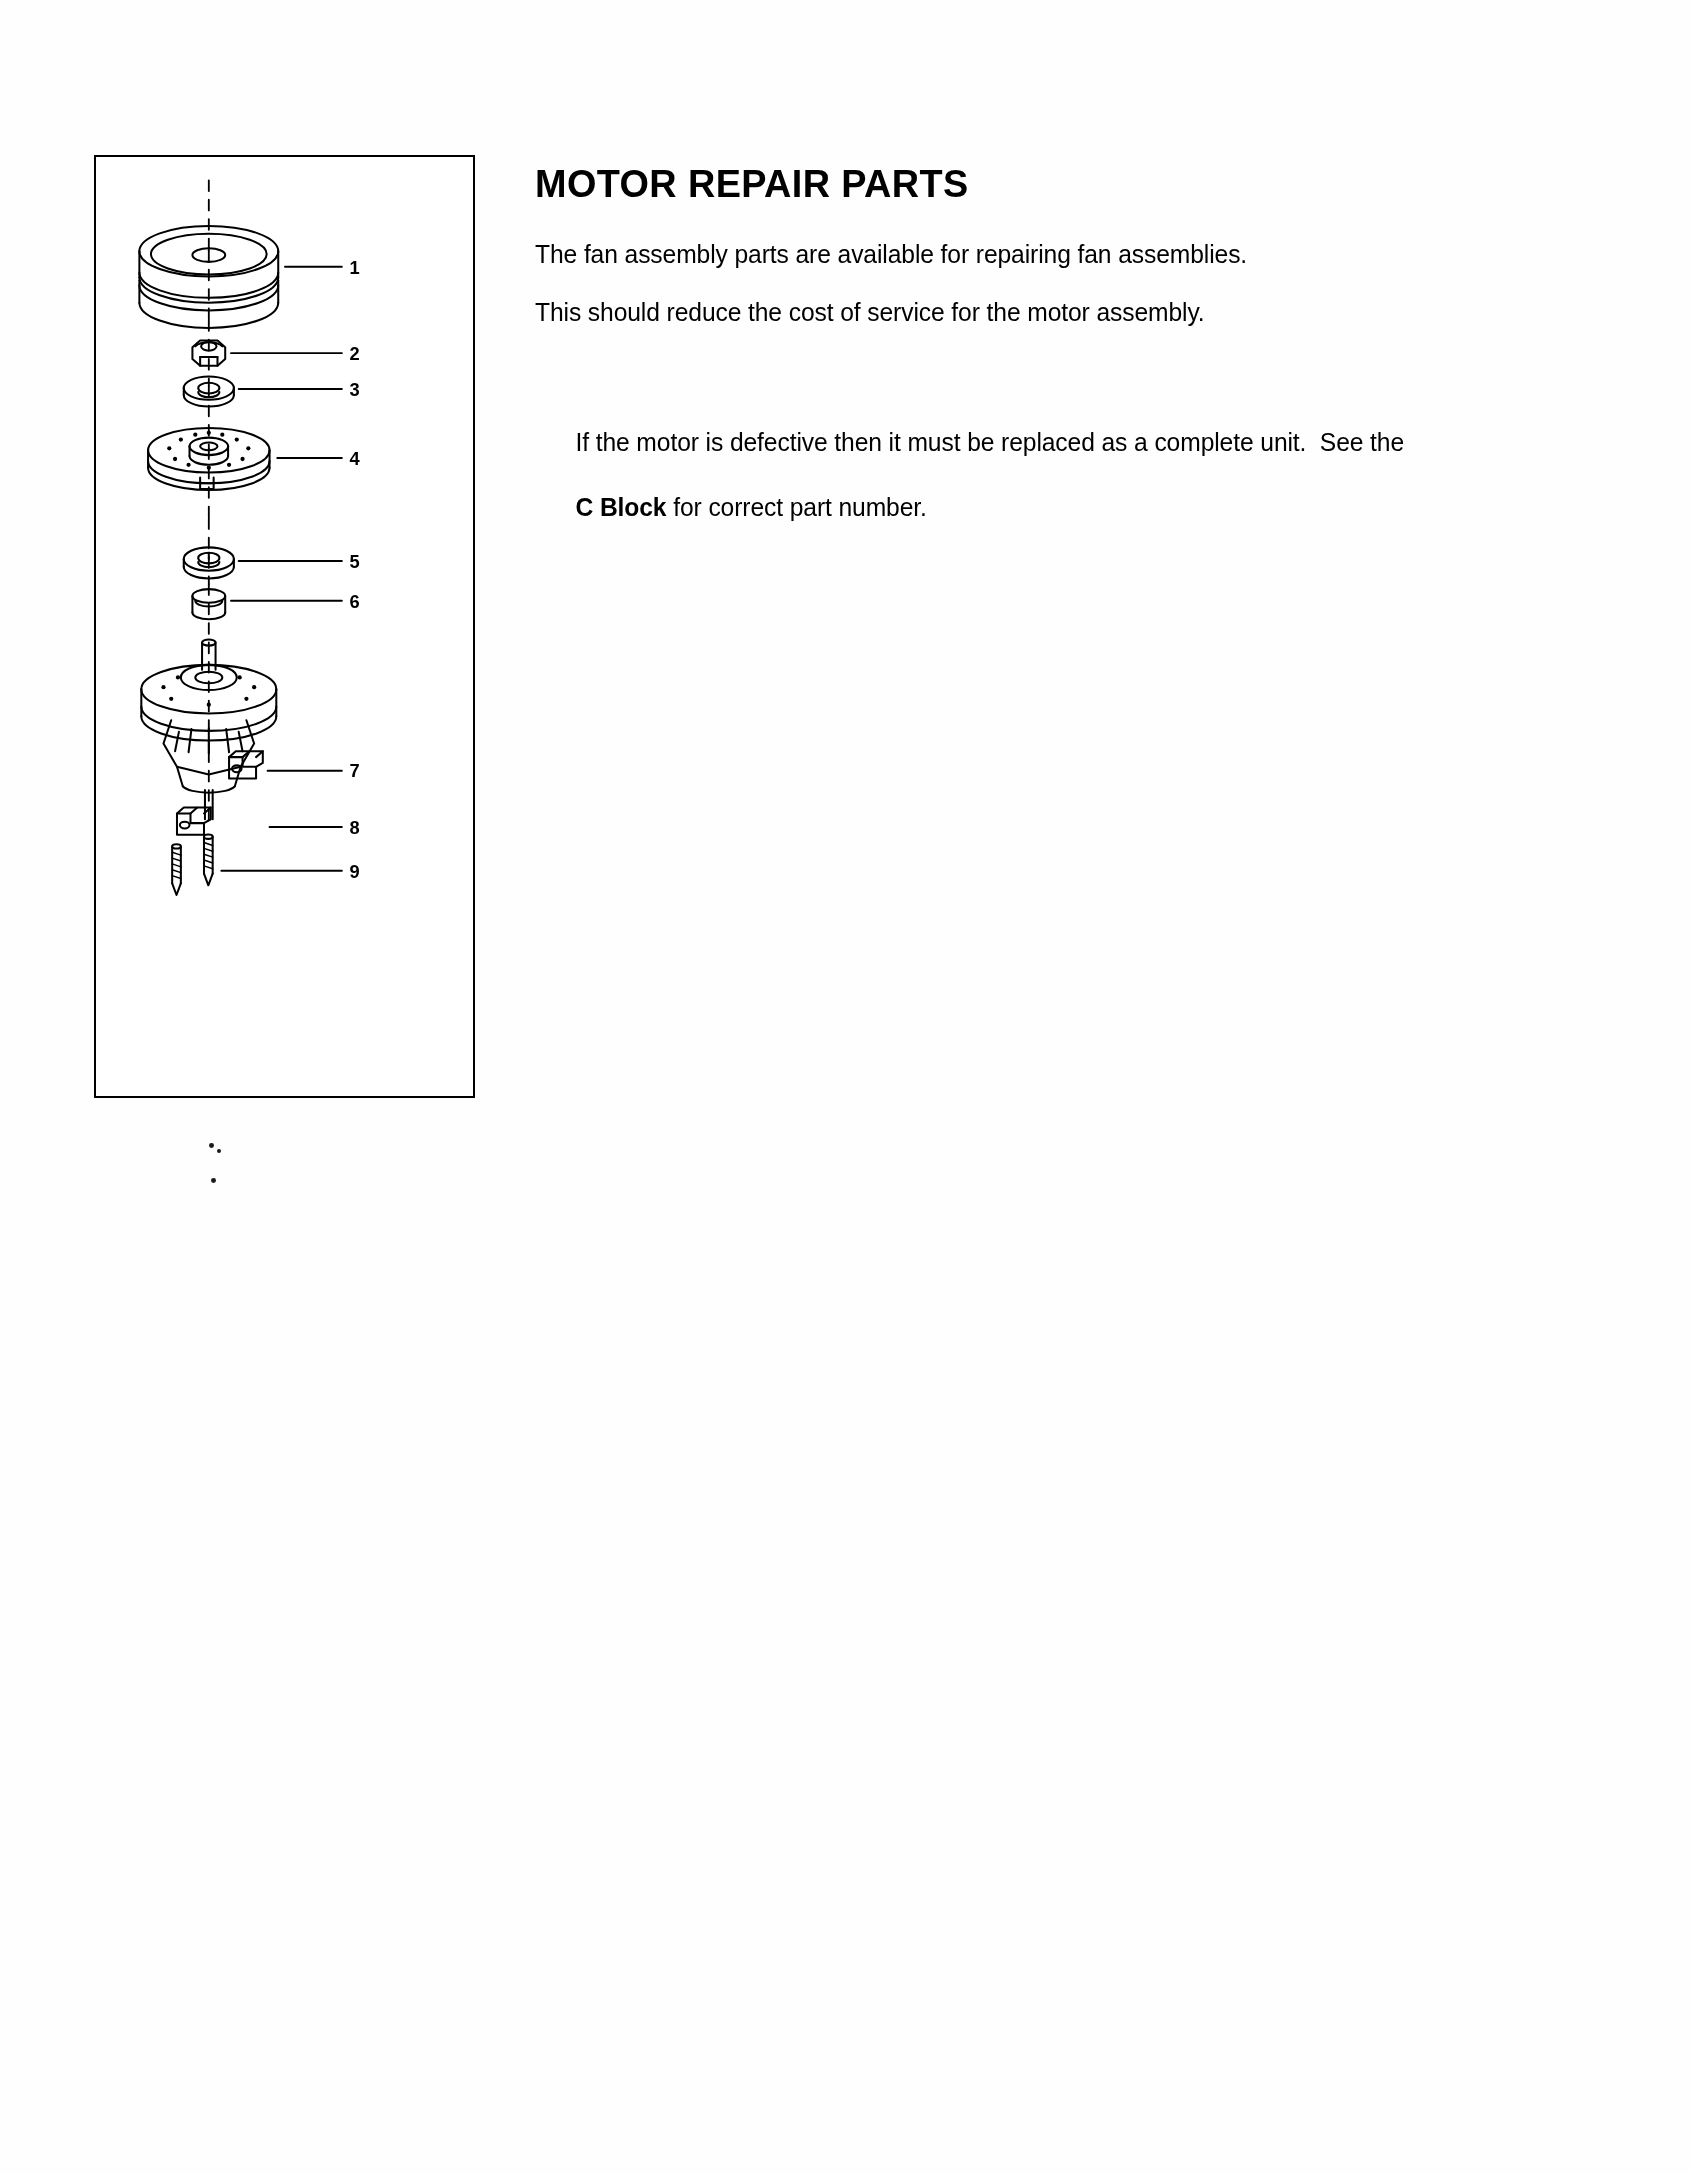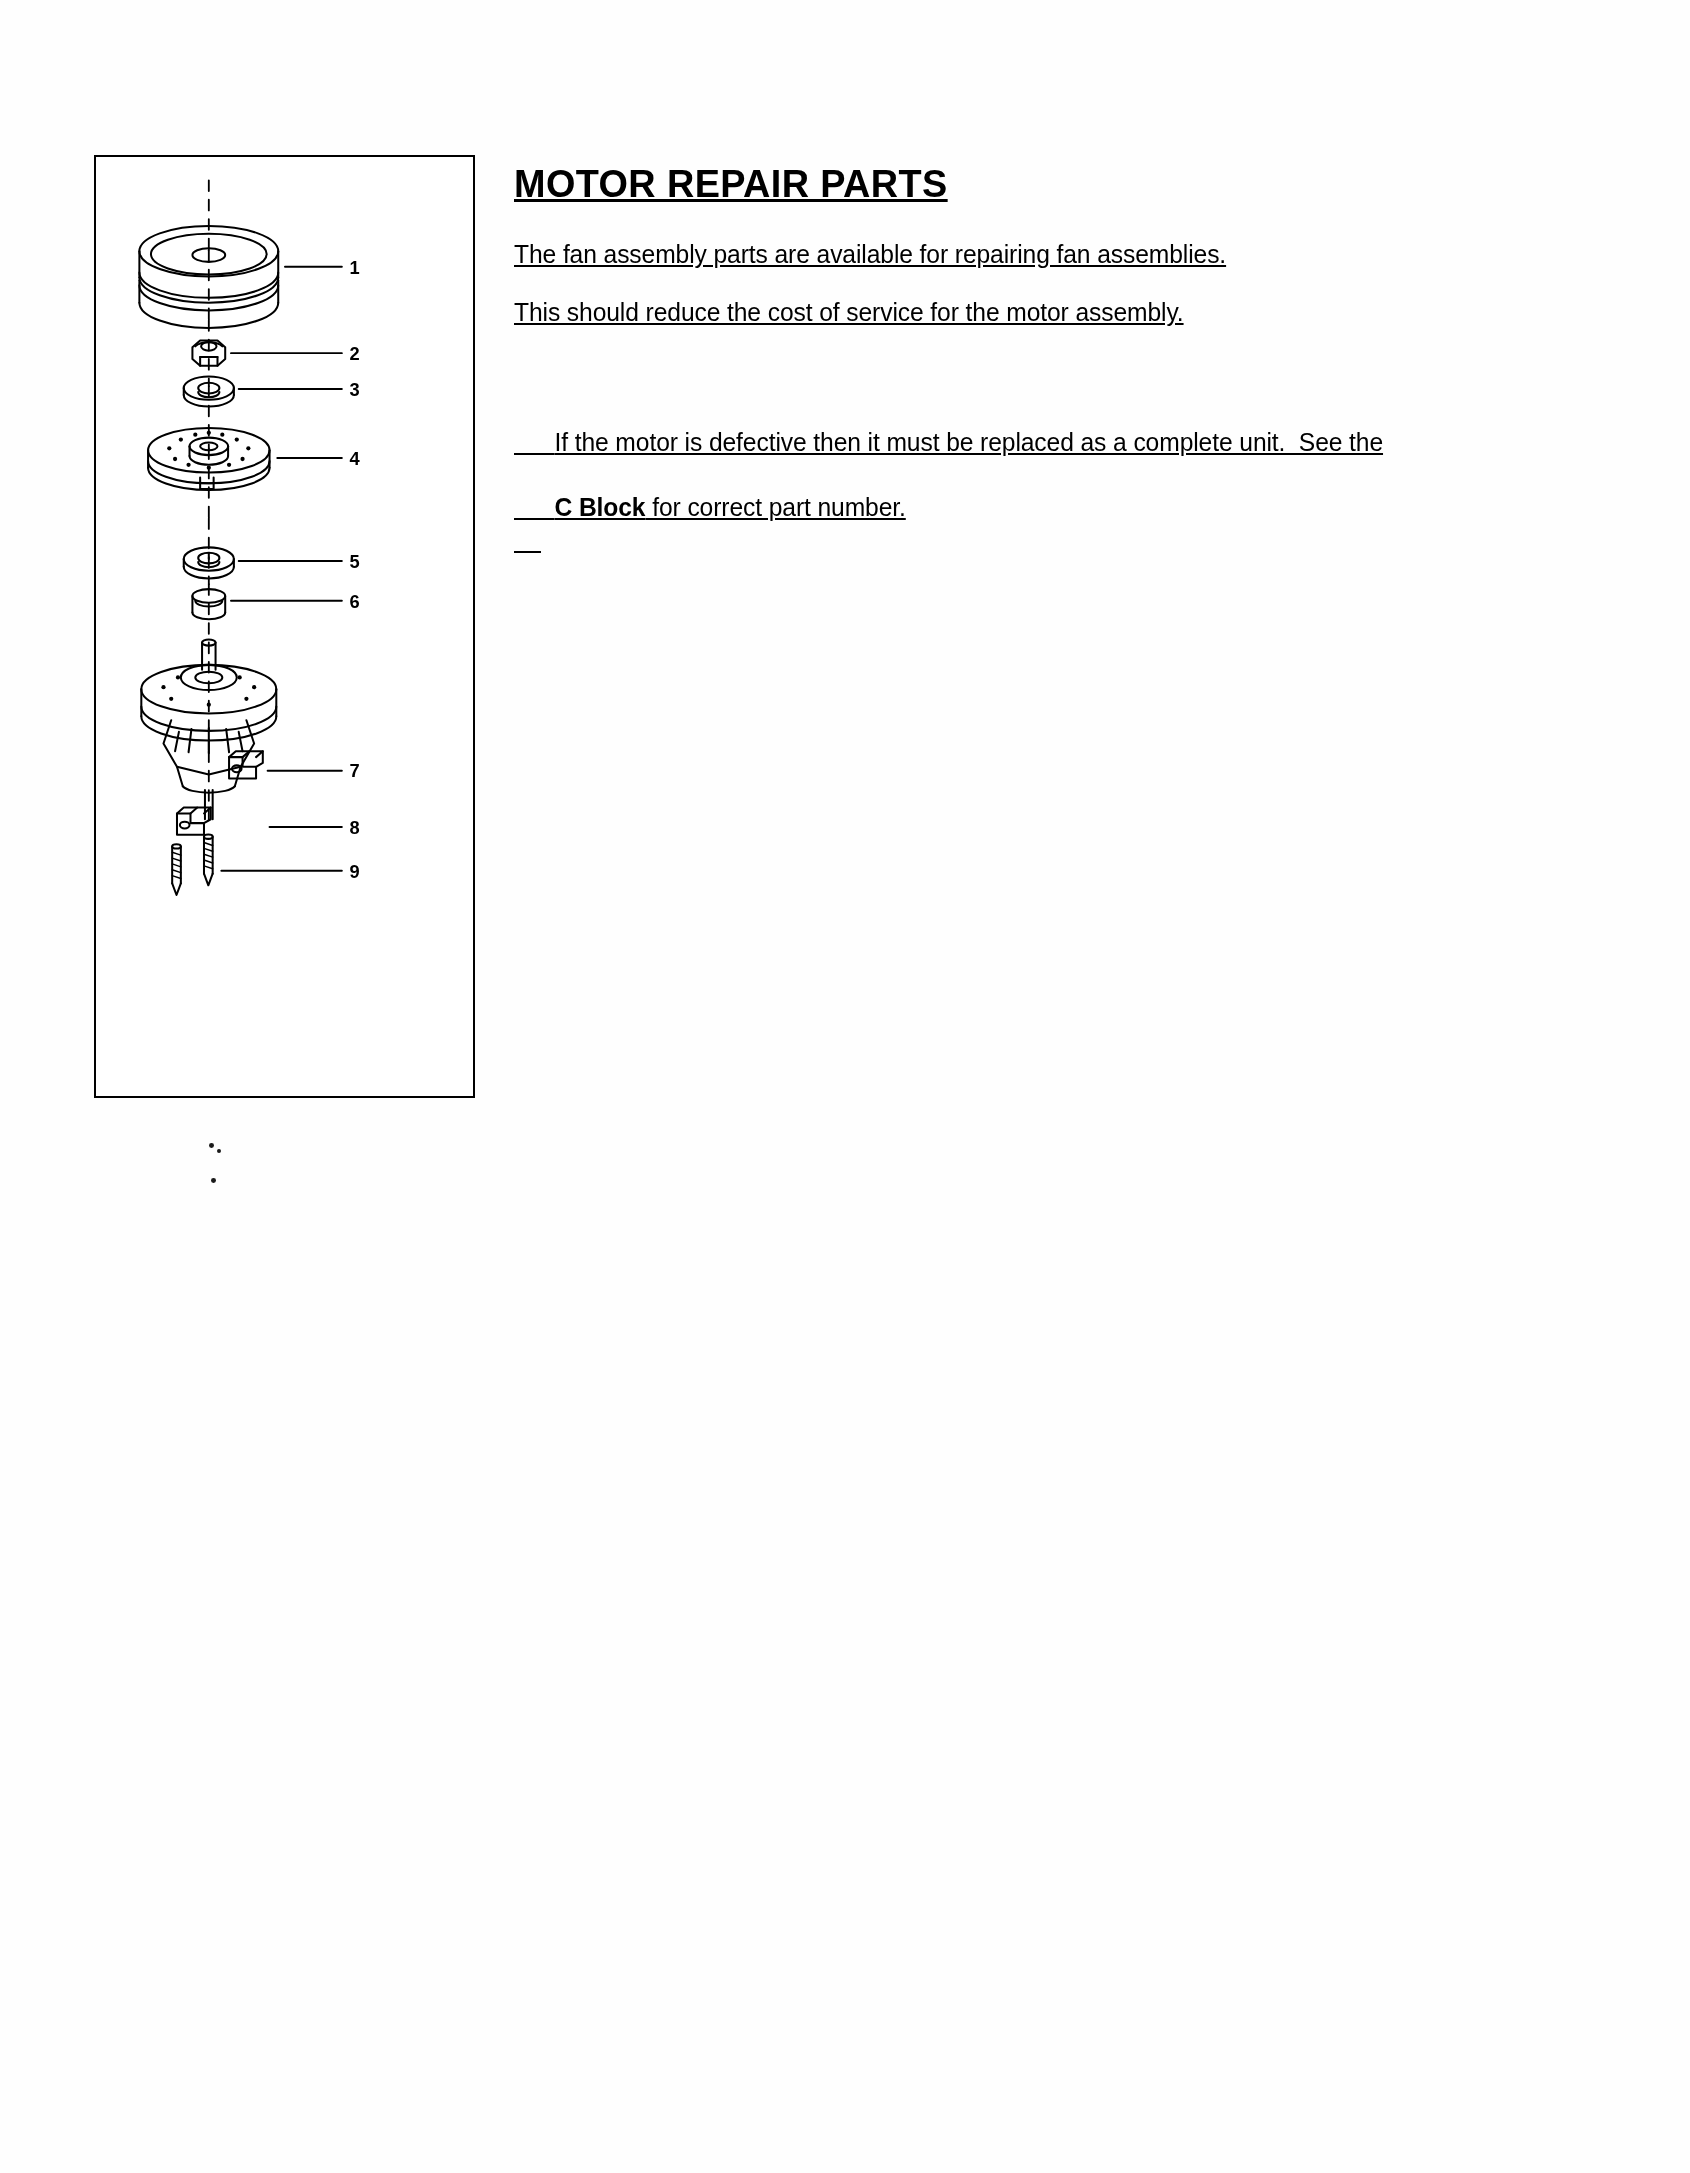--- a/index.html
+++ b/index.html
@@ -46,24 +46,23 @@
   
   .speck {
     position: absolute;
     background: #1a1a1a;
     border-radius: 50%;
   }
 
   
   #content {
     position: absolute;
-    left: 514px;
+    left: 535px;
     top: 164px;
     width: 985px;
-    text-decoration: underline;
   }
 
   #page-title {
     font-size: 39px;
     font-weight: bold;
     letter-spacing: 0.4px;
     line-height: 1.05;
     margin: 0 0 33px 0;
     font-stretch: condensed;
     transform: scaleX(0.97);

